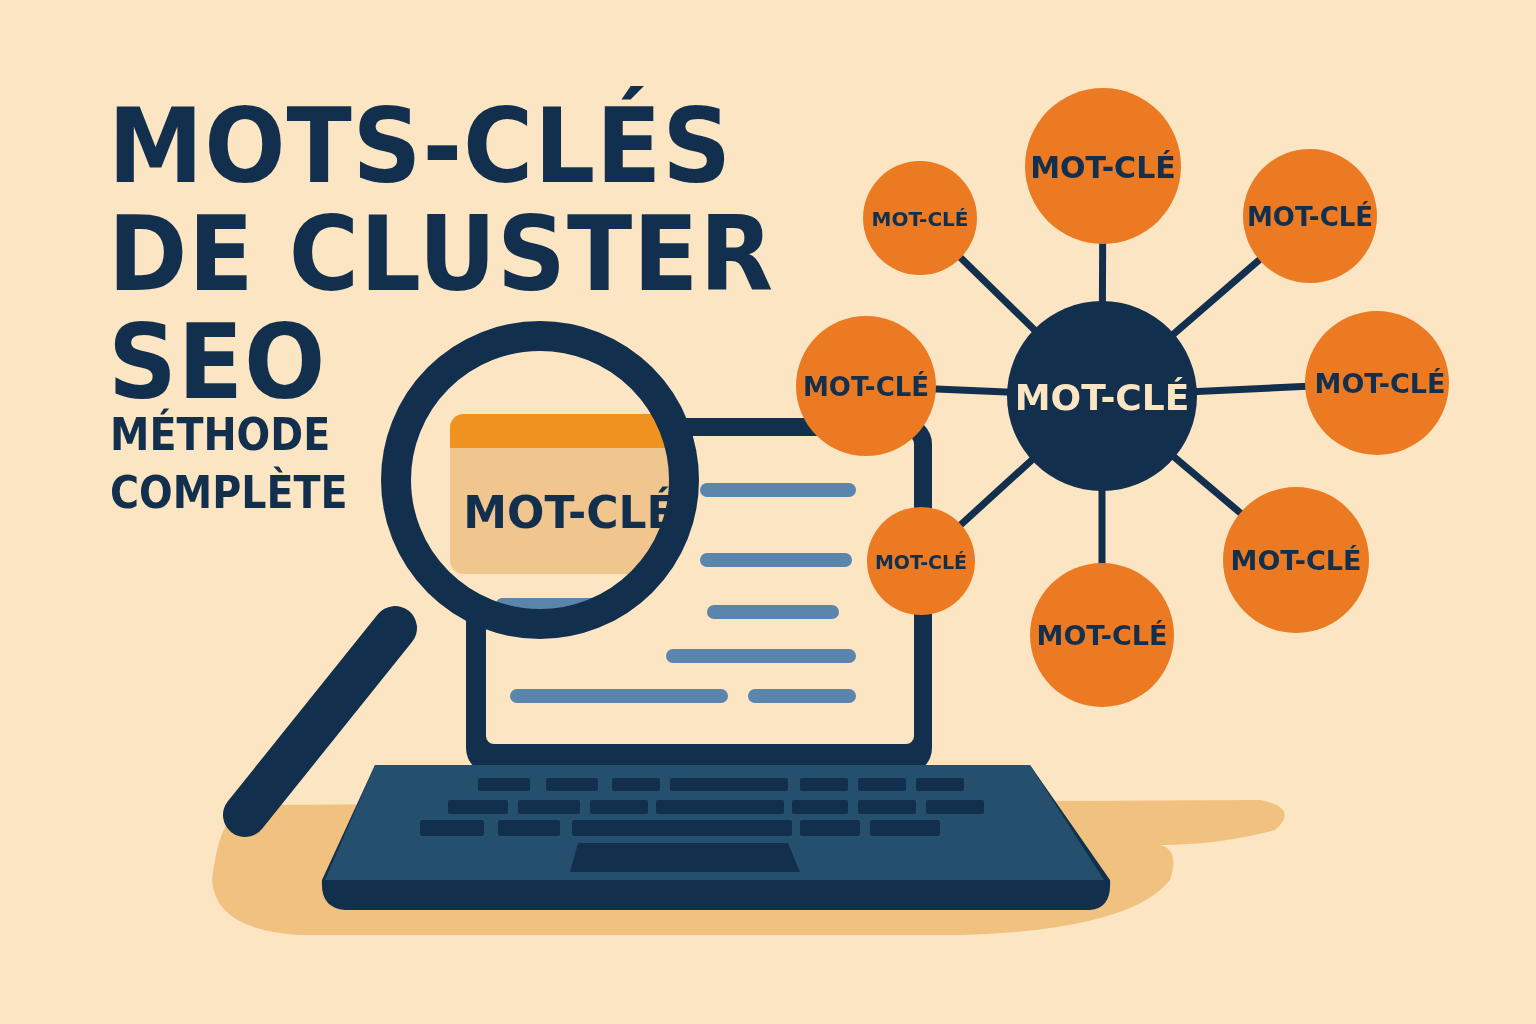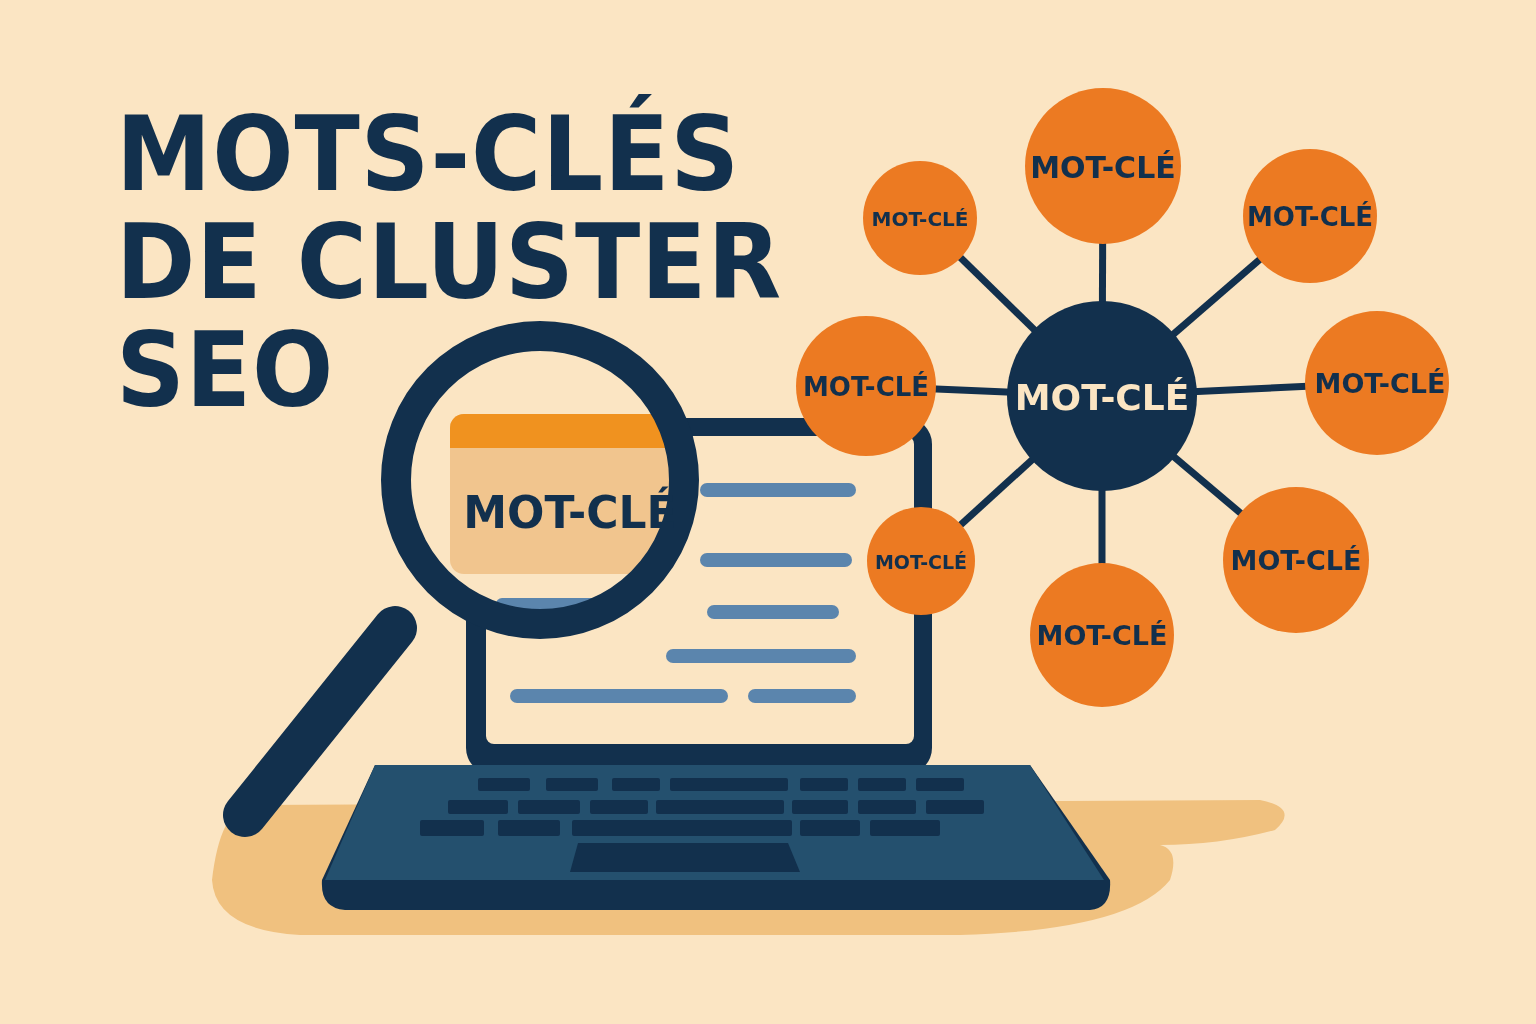--- a/index.html
+++ b/index.html
@@ -1,34 +1,38 @@
 <!DOCTYPE html>
 <html><head>
 <meta charset="utf-8">
 <style>
   html, body { margin: 0; padding: 0; }
   body { width: 1536px; height: 1024px; background: #fbe5c3; overflow: hidden; position: relative; font-family: "DejaVu Sans", "Liberation Sans", sans-serif; }
   .stage { position: absolute; left: 0; top: 0; width: 1536px; height: 1024px; }
-  .title { position: absolute; left: 108px; top: 92px; color: #12304d; font-weight: 700; margin: 8px; }
+  .title { position: absolute; left: 108px; top: 92px; color: #12304d; font-weight: 700; margin: 0; }
   .title .big { display: block; font-size: 104px; line-height: 108px; letter-spacing: 1px; font-family: "DejaVu Sans", sans-serif; transform: scaleX(0.92); transform-origin: left; }
   .subtitle { position: absolute; left: 110px; top: 406px; color: #12304d; font-weight: 700; }
   .subtitle span { display: block; font-size: 44px; line-height: 58px; transform: scaleX(0.9); transform-origin: left; }
   svg text { font-family: "DejaVu Sans", sans-serif; font-weight: 700; }
 </style>
 </head>
 <body>
 
 <div class="stage">
 
   <h1 class="title">
     <span class="big">MOTS-CLÉS</span>
     <span class="big">DE CLUSTER</span>
     <span class="big">SEO</span>
   </h1>
 
+  <div class="subtitle">
+    <span>MÉTHODE</span>
+    <span>COMPLÈTE</span>
+  </div>
 
   <svg class="stage" width="1536" height="1024" viewBox="0 0 1536 1024">
 
     <path d="M250 805 Q220 810 212 880 Q215 930 300 935 L960 935 Q1130 930 1170 880 Q1180 850 1160 845 Q1220 845 1275 830 Q1300 808 1260 800 Z" fill="#f0c17f"></path>
 
     <g>
       <rect x="466" y="418" width="466" height="356" rx="26" fill="#12304d"></rect>
       <rect x="486" y="436" width="428" height="308" rx="8" fill="#fbe5c3"></rect>
 
       <g fill="#5b85ad">

